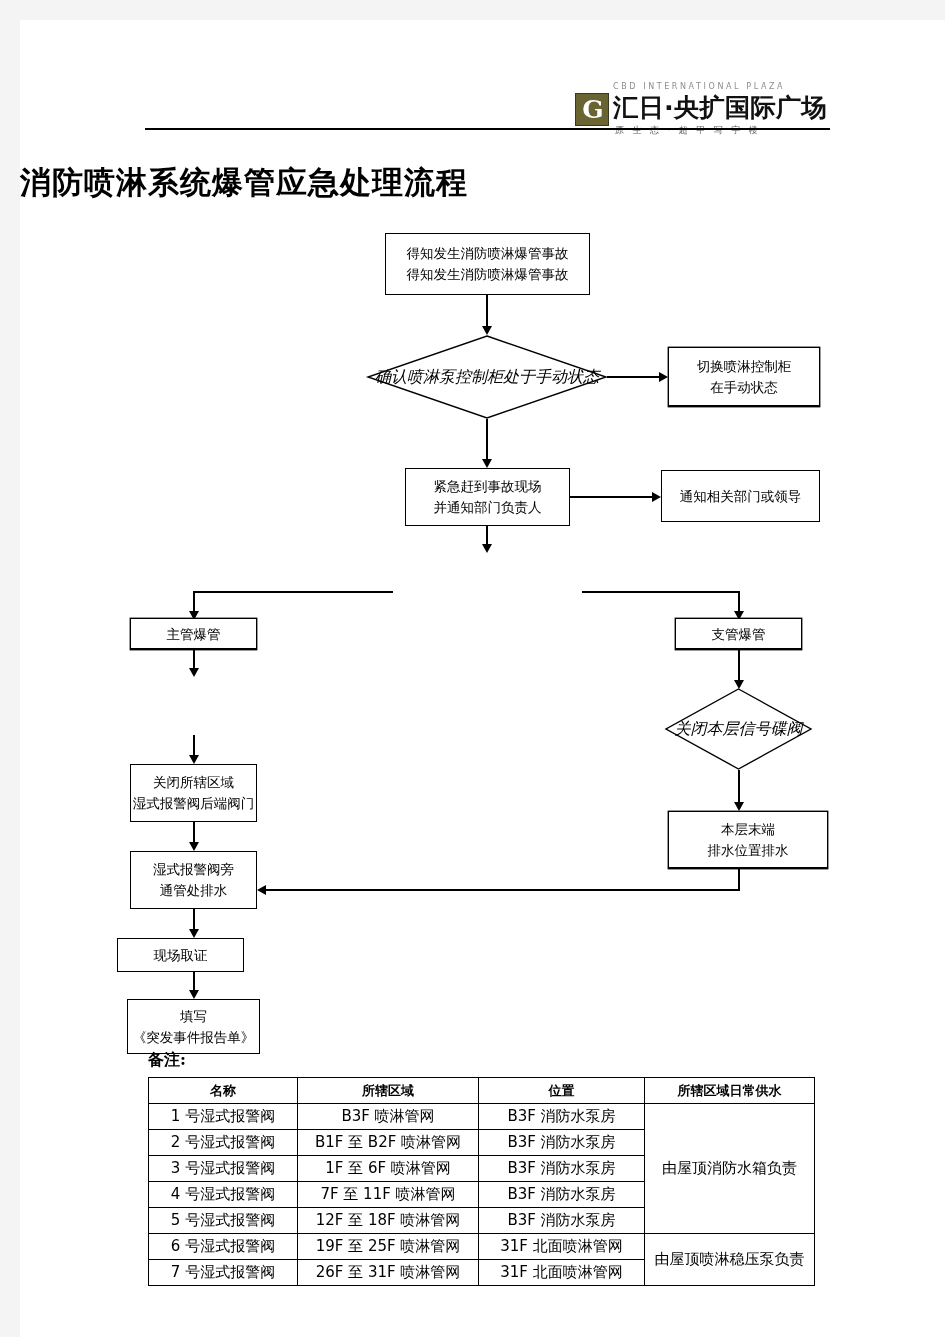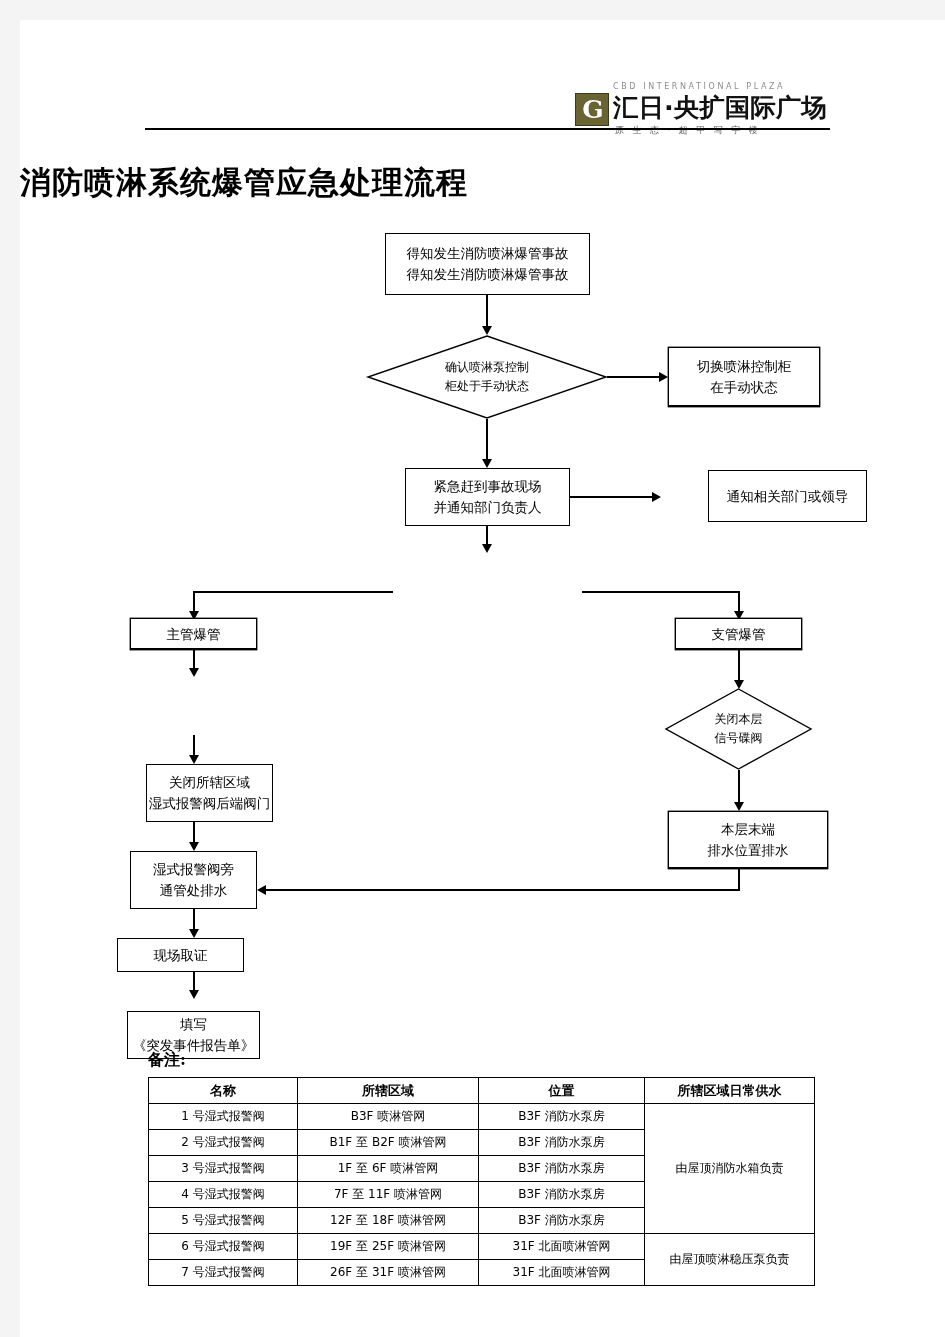--- a/index.html
+++ b/index.html
@@ -136,29 +136,30 @@
     top: 0;
     overflow: visible;
   }
   .diamond-label {
     position: absolute;
     left: 0;
     top: 0;
     width: 100%;
     height: 100%;
     display: flex;
-    flex-direction: column;
+    flex-direction: row;
     align-items: center;
     justify-content: center;
-    font-size: 12px;
+    font-size: 16px;
     line-height: 1.55;
     color: #000000;
     text-align: center;
     white-space: nowrap;
     pointer-events: none;
+    font-style: italic;
   }
 
   .conn {
     position: absolute;
     background: #000000;
   }
   .conn.v { width: 2px; }
   .conn.h { height: 2px; }
   .arrow {
     position: absolute;
@@ -198,21 +199,21 @@
     width: 662px;
     border-collapse: collapse;
     table-layout: fixed;
     padding-left: 20px;
   }
   #tbl td, #tbl th {
     border: 1px solid #000000;
     height: 25px;
     text-align: center;
     vertical-align: middle;
-    font-size: 12px;
+    font-size: 15px;
     color: #000000;
     padding: 0;
     white-space: nowrap;
   }
   #tbl th {
     font-family: "DejaVu Serif", "Liberation Serif", serif;
     font-weight: bold;
     font-size: 13px;
   }
   .c0 { width: 148px; }
@@ -262,21 +263,21 @@
 
   <div class="conn v" style="left:466px; top:399px; height:44px;"></div>
   <div class="arrow down" style="left:461.5px; top:439px;"></div>
 
   <div class="node" style="left:385px; top:448px; width:165px; height:58px;">
     <span class="ln">紧急赶到事故现场</span>
     <span class="ln">并通知部门负责人</span>
   </div>
   <div class="conn h" style="left:550px; top:476px; width:84px;"></div>
   <div class="arrow right" style="left:632px; top:471.5px;"></div>
-  <div class="node" style="left:641px; top:450px; width:159px; height:52px;margin-left:47px;">
+  <div class="node" style="left:641px; top:450px; width:159px; height:52px;">
     <span class="ln">通知相关部门或领导</span>
   </div>
 
   <div class="conn v" style="left:466px; top:506px; height:22px;"></div>
   <div class="arrow down" style="left:461.5px; top:524px;"></div>
 
 
   <div class="conn h" style="left:173px; top:571px; width:200px;"></div>
   <div class="conn v" style="left:173px; top:571px; height:24px;"></div>
   <div class="arrow down" style="left:168.5px; top:591px;"></div>
@@ -291,41 +292,41 @@
 
   <div class="node thick" style="left:655px; top:598px; width:127px; height:32px;">
     <span class="ln">支管爆管</span>
   </div>
 
   <div class="conn v" style="left:173px; top:630px; height:22px;"></div>
   <div class="arrow down" style="left:168.5px; top:648px;"></div>
 
   <div class="conn v" style="left:173px; top:715px; height:24px;"></div>
   <div class="arrow down" style="left:168.5px; top:735px;"></div>
-  <div class="node" style="left:110px; top:744px; width:127px; height:58px;margin-left:16px;">
+  <div class="node" style="left:110px; top:744px; width:127px; height:58px;">
     <span class="ln">关闭所辖区域</span>
     <span class="ln">湿式报警阀后端阀门</span>
   </div>
 
   <div class="conn v" style="left:173px; top:802px; height:24px;"></div>
   <div class="arrow down" style="left:168.5px; top:822px;"></div>
   <div class="node" style="left:110px; top:831px; width:127px; height:58px;">
     <span class="ln">湿式报警阀旁</span>
     <span class="ln">通管处排水</span>
   </div>
 
   <div class="conn v" style="left:173px; top:889px; height:24px;"></div>
   <div class="arrow down" style="left:168.5px; top:909px;"></div>
   <div class="node" style="left:97px; top:918px; width:127px; height:34px;">
     <span class="ln">现场取证</span>
   </div>
 
   <div class="conn v" style="left:173px; top:952px; height:22px;"></div>
   <div class="arrow down" style="left:168.5px; top:970px;"></div>
-  <div class="node" style="left:107px; top:979px; width:133px; height:48px;margin-top:12px;">
+  <div class="node" style="left:107px; top:979px; width:133px; height:55px;">
     <span class="ln">填写</span>
     <span class="ln">《突发事件报告单》</span>
   </div>
 
   <div class="conn v" style="left:718px; top:630px; height:34px;"></div>
   <div class="arrow down" style="left:713.5px; top:660px;"></div>
   <div class="diamond-wrap" style="left:645px; top:668px; width:147px; height:82px;">
     <svg width="147" height="82" viewBox="0 0 147 82">
       <polygon points="73.5,1 146,41 73.5,81 1,41" fill="#ffffff" stroke="#000000" stroke-width="1.4"></polygon>
     </svg>

